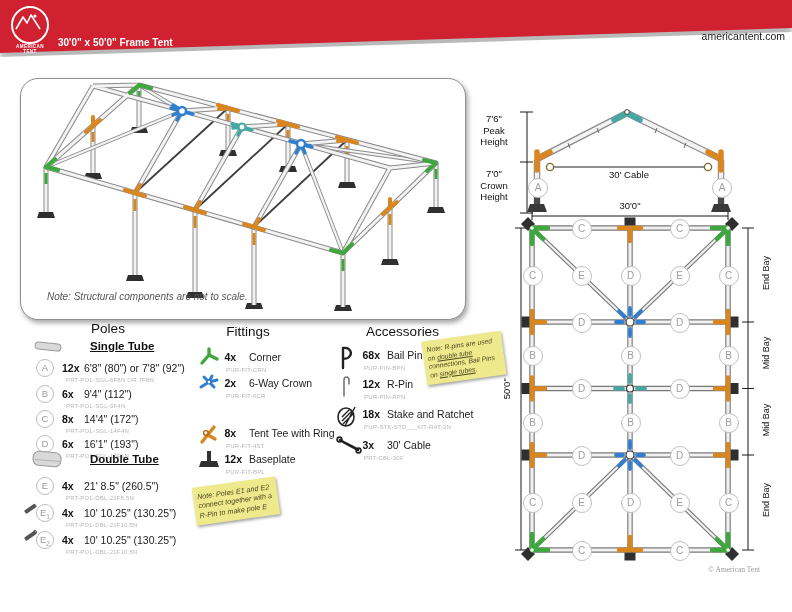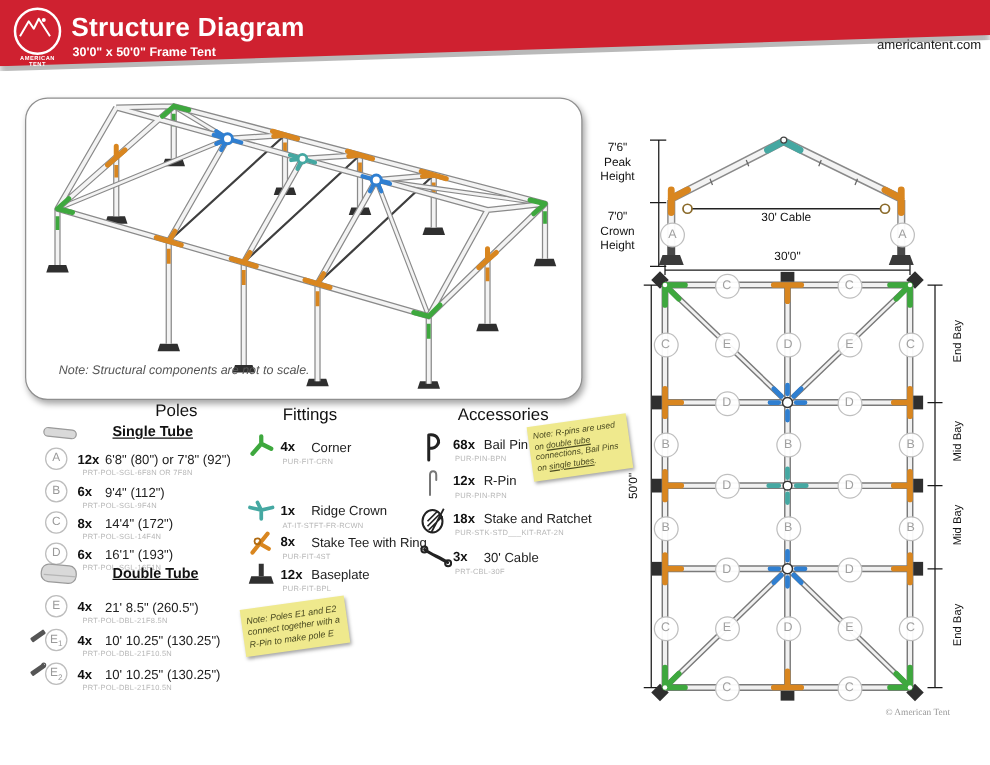--- a/index.html
+++ b/index.html
@@ -51,21 +51,20 @@
   <div class="abs logo-circle">
     <svg width="30" height="30" viewBox="0 0 30 30">
       <path d="M3,21 L10,9 L14,15 L18,7 L27,21" fill="none" stroke="#fff" stroke-width="1.6" stroke-linejoin="round"></path>
       <circle cx="22" cy="8" r="1.6" fill="#fff"></circle>
     </svg>
   </div>
   <div class="abs brand">
     <div>AMERICAN</div>
     <div>TENT</div>
   </div>
-  <div class="abs title">Structure Diagram</div>
   <div class="abs subtitle">30'0" x 50'0" Frame Tent</div>
   <div class="abs contact">
     <div class="row">americantent.com</div>
   </div>
 
   <div class="abs iso-card">
     <svg width="441" height="237" viewBox="0 0 441 237">
 
       <g fill="#2f2f2f">
         <path d="M18,133 h14 l2,6 h-18 Z"></path>
@@ -240,21 +239,21 @@
       <div class="plan-badge" style="left: 669.5px; top: 445.5px;">D</div>
       <div class="plan-badge" style="left: 522.5px; top: 492.5px;">C</div>
       <div class="plan-badge" style="left: 571.5px; top: 492.5px;">E</div>
       <div class="plan-badge" style="left: 620.5px; top: 492.5px;">D</div>
       <div class="plan-badge" style="left: 669.5px; top: 492.5px;">E</div>
       <div class="plan-badge" style="left: 718.5px; top: 492.5px;">C</div>
       <div class="plan-badge" style="left: 571.5px; top: 540.5px;">C</div>
       <div class="plan-badge" style="left: 669.5px; top: 540.5px;">C</div>
     </div>
 
-  <div class="abs sec-head" style="left:58px;top:321px;width:100px;text-align:right;">Poles</div>
+  <div class="abs sec-head" style="left:58px;top:321px;width:100px;">Poles</div>
   <div class="abs" style="left:34px;top:340px;">
     <svg width="30" height="14" viewBox="0 0 30 14">
         <rect x="1" y="3" width="26" height="7" rx="3.5" fill="#d9d9d9" stroke="#9a9a9a" stroke-width="1" transform="rotate(6 14 7)"></rect>
       </svg>
   </div>
   <div class="abs tube-label" style="left:90px;top:340px;">Single Tube</div>
 
   <div class="abs pole-row" style="left:36px;top:358px;">
     <span class="badge">A</span><span class="cnt">12x</span><span class="sz">6'8" (80") or 7'8" (92")</span>
     <div class="prt" style="margin-left:30px;">PRT-POL-SGL-6F8N OR 7F8N</div>
@@ -305,33 +304,34 @@
   </div>
 
   <div class="abs sec-head" style="left:200px;top:324px;width:96px;">Fittings</div>
   <div class="abs fit-row" style="left:198px;top:347px;">
     <span class="icon-box"><svg width="22" height="20" viewBox="0 0 22 20">
           <path d="M4,16 L11,8 M11,8 L11,2 M11,8 L19,12" stroke="#3ea83e" stroke-width="3.4" stroke-linecap="round" fill="none"></path>
         </svg></span>
     <span class="cnt">4x</span> <span class="sz">Corner</span>
     <div class="prt" style="margin-left:28px;">PUR-FIT-CRN</div>
   </div>
-  <div class="abs fit-row" style="left:198px;top:398px;">
+  <div class="abs fit-row" style="left:198px;top:373px;">
     <span class="icon-box"><svg width="22" height="20" viewBox="0 0 22 20">
-          <path d="M2,8 L11,10 L20,8 M11,10 L11,17 M11,10 L8,4" stroke="#45a8a2" stroke-width="3" stroke-linecap="round" fill="none"></path>
-        </svg></span>
-    <span class="cnt">1x</span> <span class="sz">Ridge Crown</span>
-    <div class="prt" style="margin-left:28px;">AT-IT-STFT-FR-RCWN</div>
+          <path d="M3,14 L11,9 M11,9 L6,4 M11,9 L14,3 M11,9 L19,7 M11,9 L16,14" stroke="#2f7fd1" stroke-width="3" stroke-linecap="round" fill="none"></path>
+          <circle cx="11" cy="9" r="2" fill="#fff" stroke="#1d5ea8" stroke-width="1"></circle>
+        </svg></span>
+    <span class="cnt">2x</span> <span class="sz">6-Way Crown</span>
+    <div class="prt" style="margin-left:28px;">PUR-FIT-6CR</div>
   </div>
   <div class="abs fit-row" style="left:198px;top:423px;">
     <span class="icon-box"><svg width="22" height="22" viewBox="0 0 22 22">
           <path d="M4,19 L16,4 M10,12 L17,16" stroke="#d9861f" stroke-width="3.4" stroke-linecap="round" fill="none"></path>
           <circle cx="8" cy="10" r="2.4" fill="none" stroke="#b06a10" stroke-width="1.4"></circle>
         </svg></span>
-    <span class="cnt">8x</span> <span class="sz">Stake Tee with Ring</span>
+    <span class="cnt">8x</span> <span class="sz">Tent Tee with Ring</span>
     <div class="prt" style="margin-left:28px;">PUR-FIT-4ST</div>
   </div>
   <div class="abs fit-row" style="left:198px;top:449px;">
     <span class="icon-box"><svg width="22" height="22" viewBox="0 0 22 22">
           <path d="M11,2 V12" stroke="#333" stroke-width="4"></path>
           <path d="M3,12 h16 l2,6 h-20 Z" fill="#2f2f2f"></path>
         </svg></span>
     <span class="cnt">12x</span> <span class="sz">Baseplate</span>
     <div class="prt" style="margin-left:28px;">PUR-FIT-BPL</div>
   </div>

